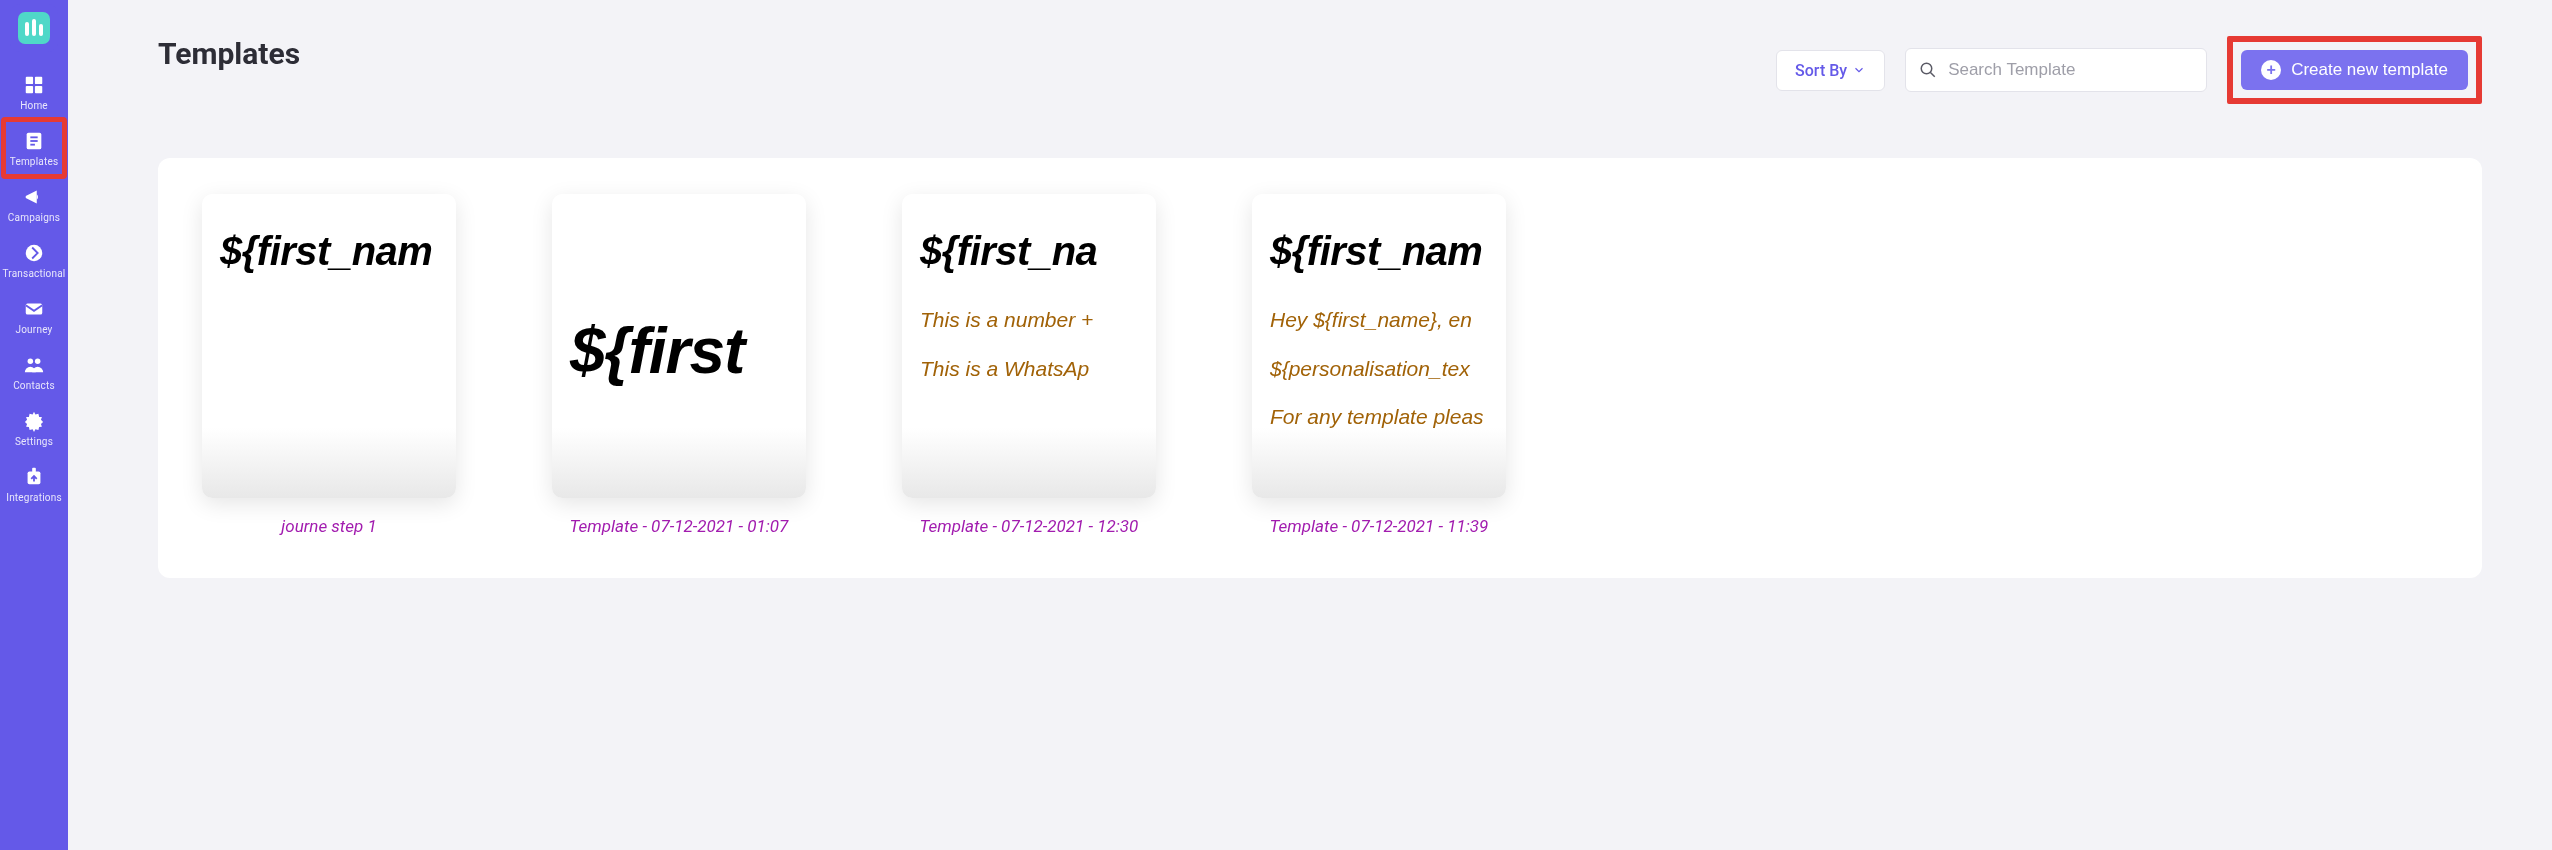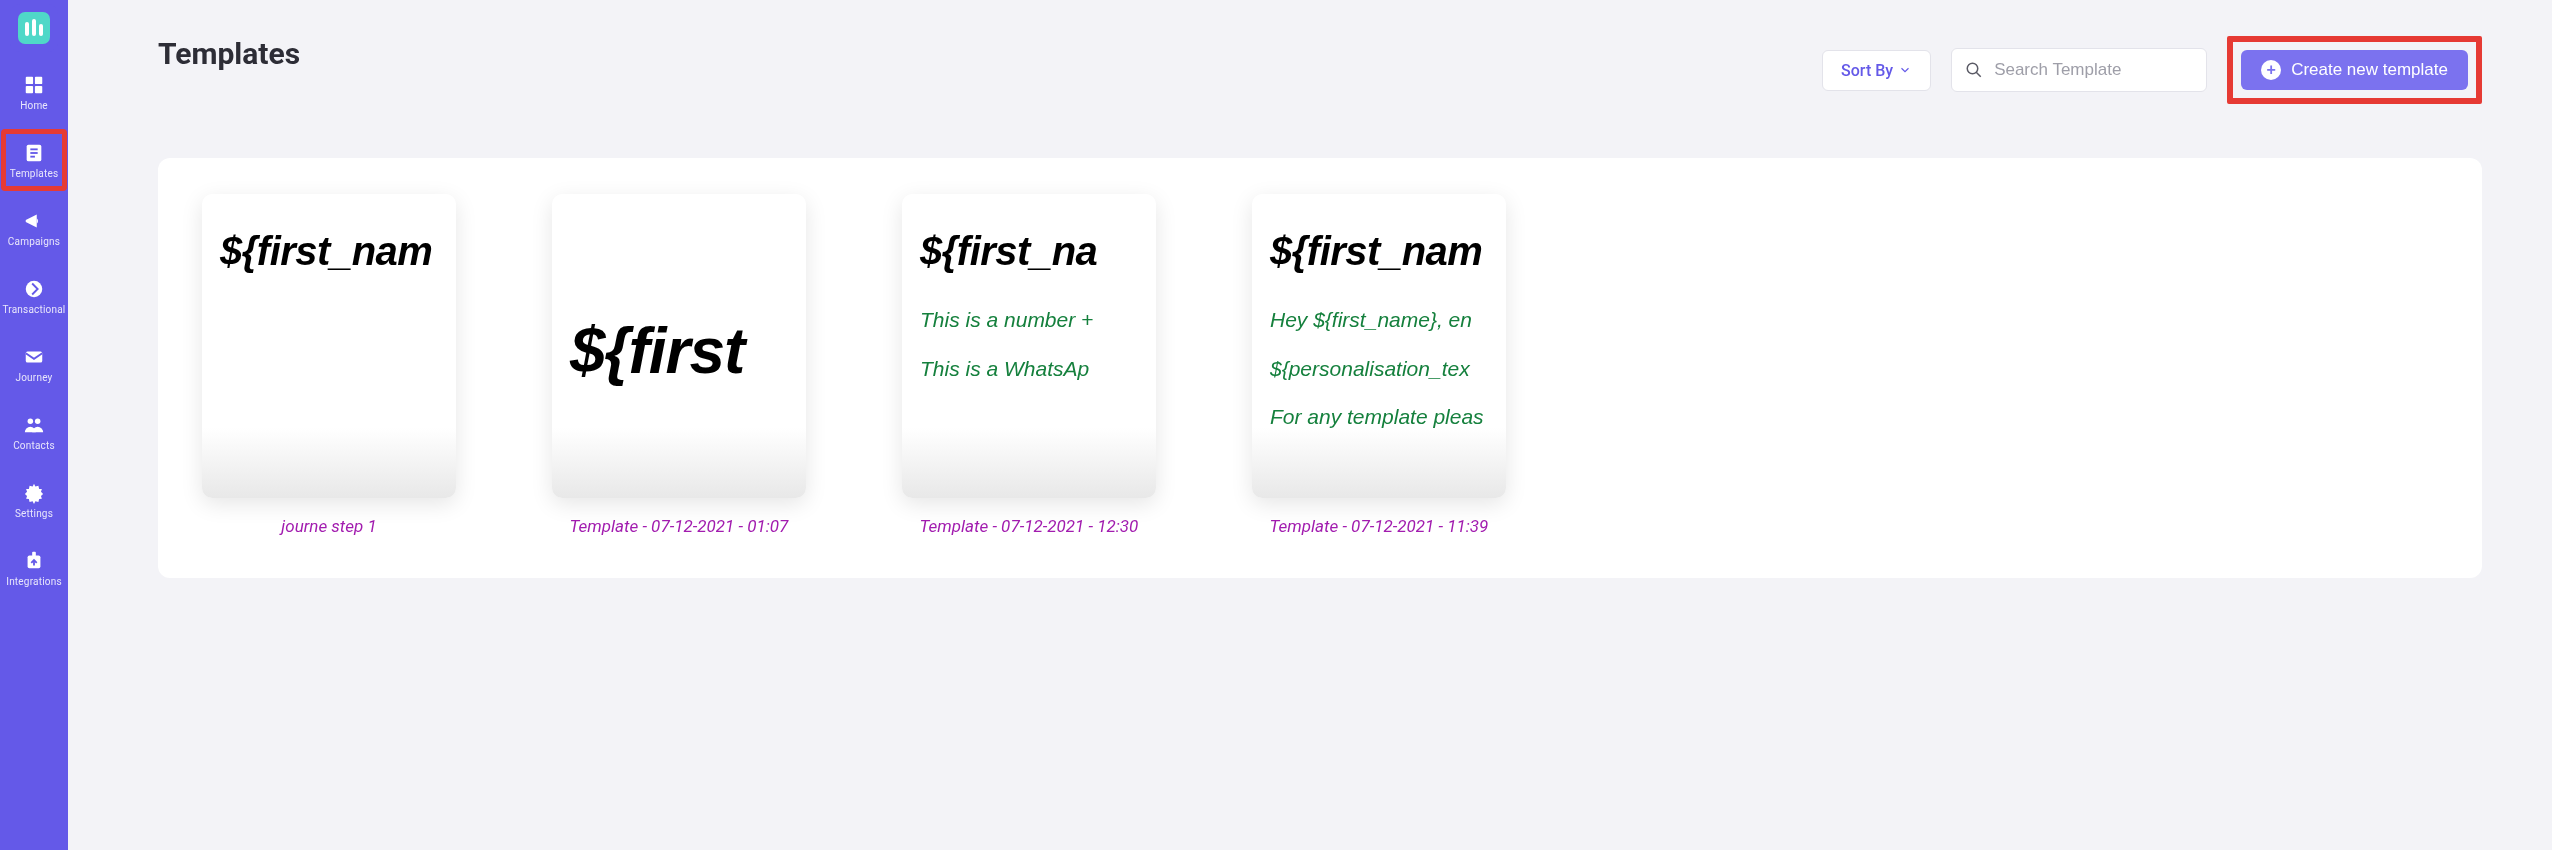--- a/index.html
+++ b/index.html
@@ -41,21 +41,21 @@
       width: 60px;
       height: 56px;
       display: flex;
       flex-direction: column;
       align-items: center;
       justify-content: center;
       color: #fff;
       gap: 3px;
       cursor: pointer;
       border-radius: 6px;
-      margin-bottom: 12px;
+      margin-bottom: 0;
     }
     .side-item.active {
       outline: 5px solid #e63a34;
       outline-offset: -2px;
       border-radius: 1px;
     }
     .side-item .icon {
       width: 24px;
       height: 24px;
       display: flex;
@@ -110,21 +110,21 @@
       position: relative;
       display: flex;
       align-items: center;
     }
     .search-wrap .mag {
       position: absolute;
       left: 14px;
       color: #5b5b66;
     }
     .search-input {
-      width: 256px;
+      width: 302px;
       height: 44px;
       border: 1px solid #e3e3ea;
       border-radius: 6px;
       padding: 0 16px 0 42px;
       font-size: 17px;
       color: #6b6b75;
       background: #fff;
     }
     .search-input::placeholder { color: #9e9ea8; }
     .create-btn-wrap {
@@ -213,21 +213,21 @@
       font-weight: 700;
       line-height: 1.1;
       margin-top: 92px;
       letter-spacing: -1px;
     }
     .preview-body .sub {
       font-size: 21px;
       font-weight: 400;
       line-height: 1.55;
       margin-top: 26px;
-      color: #15803d;
+      color: #a16207;
     }
     .preview-body .sub.tight { margin-top: 16px; }
     .tpl-name {
       margin-top: 18px;
       font-size: 17px;
       color: #a21caf;
       text-align: center;
     }
     
     svg { display: block; }

